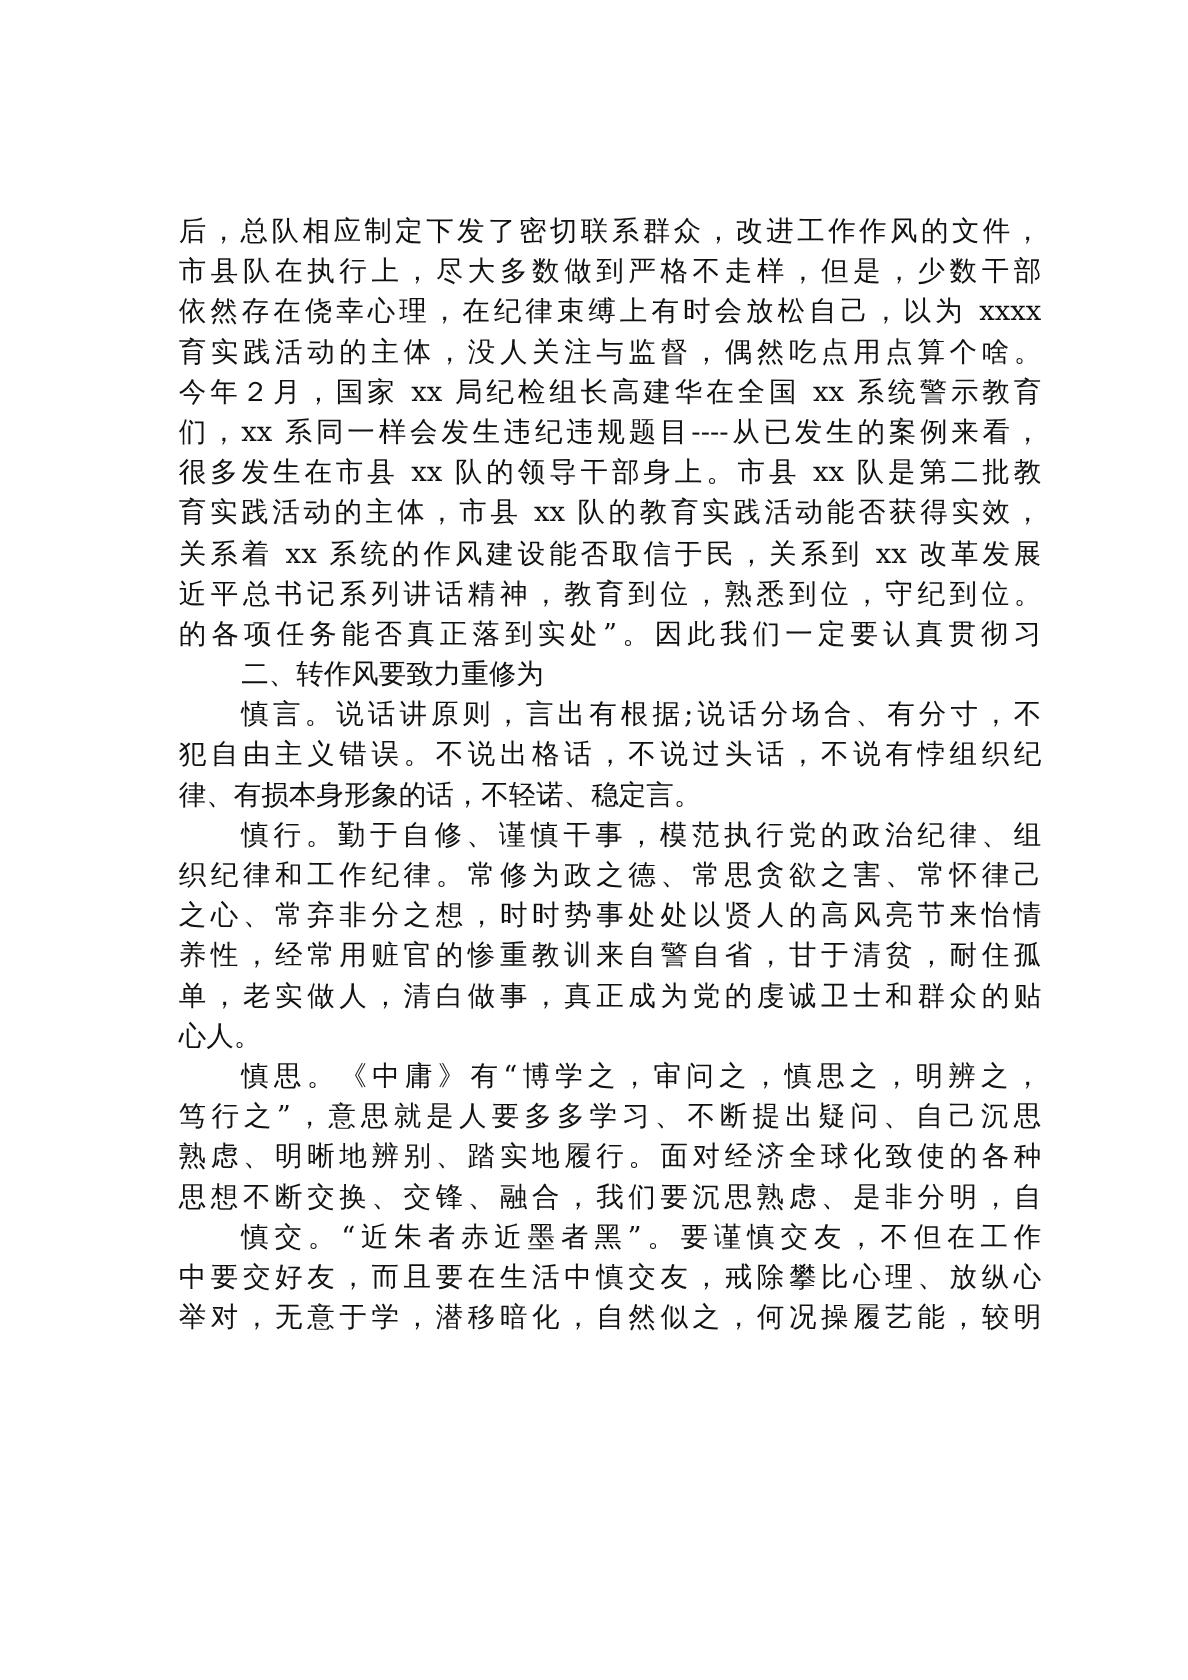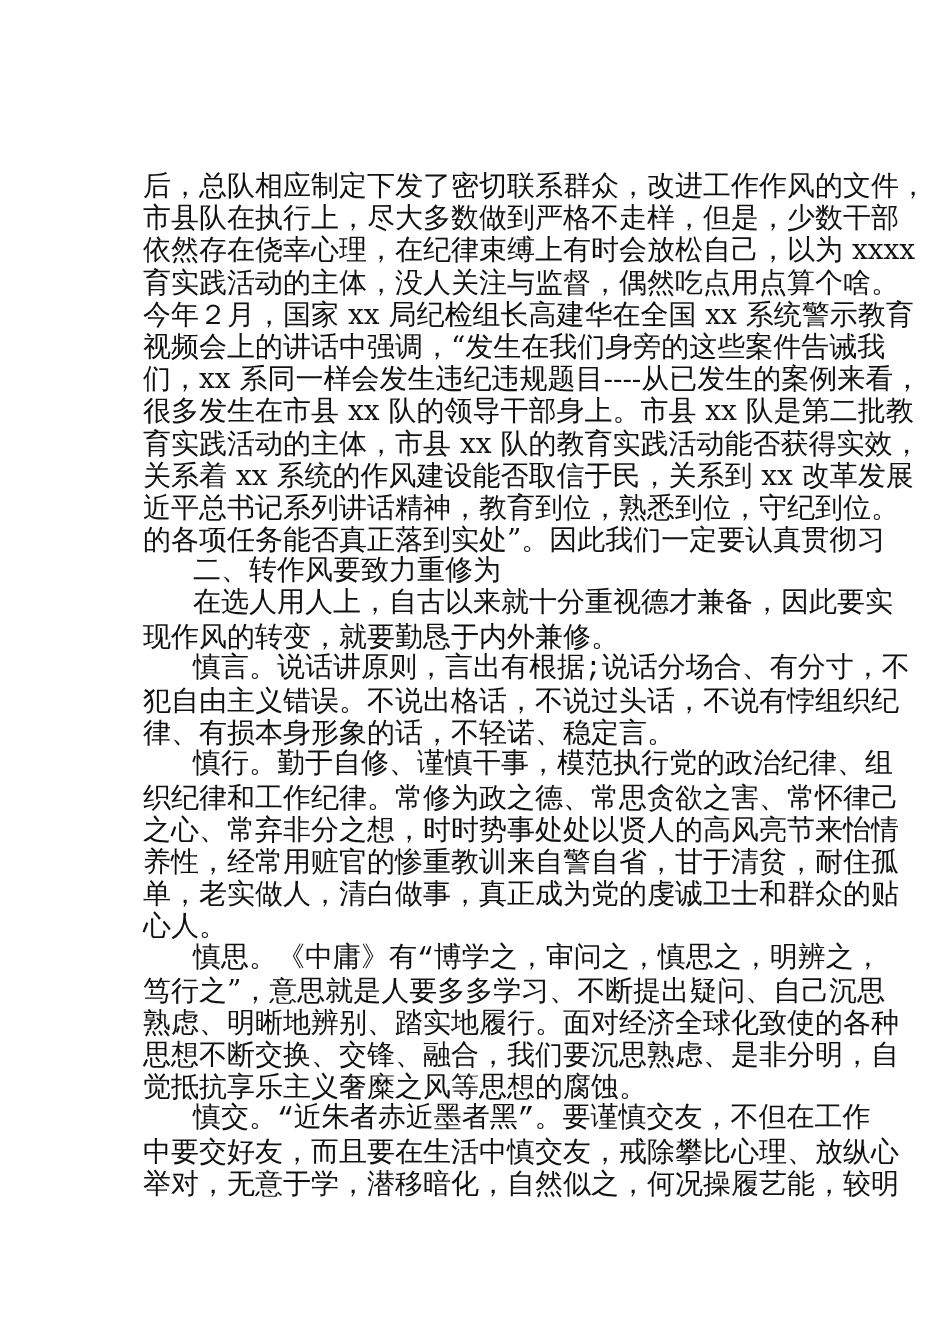--- a/index.html
+++ b/index.html
@@ -3,62 +3,57 @@
 <meta charset="utf-8">
 <style>
   html, body { margin: 0; padding: 0; background: #ffffff; }
   body { width: 950px; height: 1344px; position: relative; overflow: hidden; }
   .page {
     position: absolute;
     left: 143px;
     top: 170px;
     width: 690px;
     font-family: "DejaVu Serif", "Liberation Serif", serif;
-    font-size: 28px;
+    font-size: 22px;
     line-height: 32.2px;
     color: #111111;
   }
   .line {
     display: block;
     white-space: nowrap;
     text-align: justify;
     text-align-last: justify;
     height: 32.2px;
   }
   .line.last { text-align-last: left; }
-  .line.indent { padding-left: 50px; font-family: Liberation Mono, monospace; }
+  .line.indent { padding-left: 50px; }
 </style>
 </head>
 <body>
 
 <div class="page">
 
   <div>
     <span class="line">后，总队相应制定下发了密切联系群众，改进工作作风的文件，</span>
     <span class="line">市县队在执行上，尽大多数做到严格不走样，但是，少数干部</span>
     <span class="line">依然存在侥幸心理，在纪律束缚上有时会放松自己，以为 xxxx</span>
     <span class="line">育实践活动的主体，没人关注与监督，偶然吃点用点算个啥。</span>
     <span class="line">今年２月，国家 xx 局纪检组长高建华在全国 xx 系统警示教育</span>
-    <span class="line">视频会上的讲话中强调，“发生在我们身旁的这些案件告诫我</span>
     <span class="line">们，xx 系同一样会发生违纪违规题目----从已发生的案例来看，</span>
     <span class="line">很多发生在市县 xx 队的领导干部身上。市县 xx 队是第二批教</span>
     <span class="line">育实践活动的主体，市县 xx 队的教育实践活动能否获得实效，</span>
     <span class="line">关系着 xx 系统的作风建设能否取信于民，关系到 xx 改革发展</span>
     <span class="line">近平总书记系列讲话精神，教育到位，熟悉到位，守纪到位。</span>
     <span class="line">的各项任务能否真正落到实处”。因此我们一定要认真贯彻习</span>
   </div>
 
   <div>
     <span class="line indent last">二、转作风要致力重修为</span>
   </div>
 
-  <div>
-    <span class="line indent">在选人用人上，自古以来就十分重视德才兼备，因此要实</span>
-    <span class="line last">现作风的转变，就要勤恳于内外兼修。</span>
-  </div>
 
   <div>
     <span class="line indent">慎言。说话讲原则，言出有根据;说话分场合、有分寸，不</span>
     <span class="line">犯自由主义错误。不说出格话，不说过头话，不说有悖组织纪</span>
     <span class="line last">律、有损本身形象的话，不轻诺、稳定言。</span>
   </div>
 
   <div>
     <span class="line indent">慎行。勤于自修、谨慎干事，模范执行党的政治纪律、组</span>
     <span class="line">织纪律和工作纪律。常修为政之德、常思贪欲之害、常怀律己</span>
@@ -66,21 +61,20 @@
     <span class="line">养性，经常用赃官的惨重教训来自警自省，甘于清贫，耐住孤</span>
     <span class="line">单，老实做人，清白做事，真正成为党的虔诚卫士和群众的贴</span>
     <span class="line last">心人。</span>
   </div>
 
   <div>
     <span class="line indent">慎思。《中庸》有“博学之，审问之，慎思之，明辨之，</span>
     <span class="line">笃行之”，意思就是人要多多学习、不断提出疑问、自己沉思</span>
     <span class="line">熟虑、明晰地辨别、踏实地履行。面对经济全球化致使的各种</span>
     <span class="line">思想不断交换、交锋、融合，我们要沉思熟虑、是非分明，自</span>
-    <span class="line last">觉抵抗享乐主义奢糜之风等思想的腐蚀。</span>
   </div>
 
   <div>
     <span class="line indent">慎交。“近朱者赤近墨者黑”。要谨慎交友，不但在工作</span>
     <span class="line">中要交好友，而且要在生活中慎交友，戒除攀比心理、放纵心</span>
     <span class="line">举对，无意于学，潜移暗化，自然似之，何况操履艺能，较明</span>
   </div>
 </div>
 
 </body></html>

